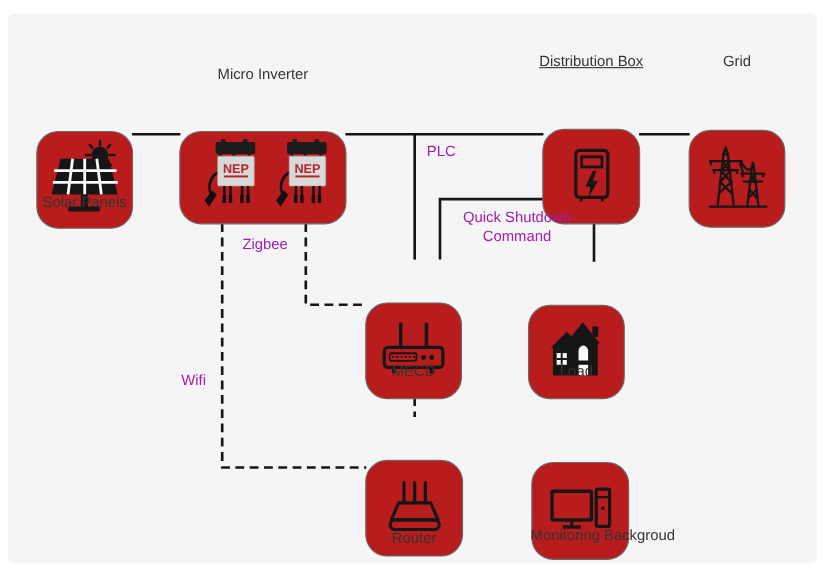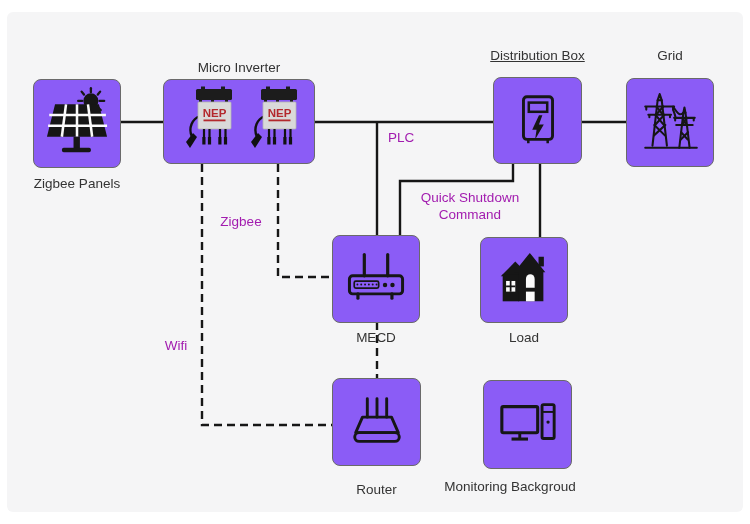--- a/index.html
+++ b/index.html
@@ -2,22 +2,22 @@
 <html><head>
 <meta charset="utf-8">
 <style>
   html,body{margin:0;padding:0;background:#ffffff;}
   .canvas{position:relative;width:750px;height:524px;background:#ffffff;overflow:hidden;
           font-family:"Liberation Sans", sans-serif;}
   .panel{position:absolute;left:7px;top:12px;width:736px;height:500px;background:#f5f5f6;border-radius:6px;}
   svg.wires{position:absolute;left:0;top:0;}
   .wire{stroke:#161616;stroke-width:2.4;fill:none;}
   .wire.dashed{stroke-dasharray:8 5;}
-  .node{position:absolute;background:#8b5cf6;border:1.6px solid #6a6a6a;border-radius:8px;
-        box-sizing:border-box;display:flex;align-items:center;justify-content:center;}
+  .node{position:absolute;background:#b91c1c;border:1.6px solid #6a6a6a;border-radius:20px;
+        box-sizing:border-box;display:flex;align-items:center;justify-content:center;margin-top:40px;}
   .nlabel{position:absolute;font-size:13.5px;color:#333;line-height:1.26;}
   .elabel{position:absolute;font-size:13.5px;color:#a21caf;line-height:1.26;}
   .center{text-align:center;}
   .right{text-align:center;}
   .ico{stroke:#161616;fill:none;}
   .inv-unit{position:absolute;}
 </style>
 </head>
 <body>
 
@@ -52,21 +52,21 @@
         <path d="M8 24.3 H57"></path>
           <path d="M7 33.6 H58"></path>
         <path d="M22.5 15 L18.9 43"></path>
           <path d="M32 15 L32 43"></path>
           <path d="M41.5 15 L45.1 43"></path>
       </g>
       <rect x="29" y="43" width="5.5" height="10" fill="#161616"></rect>
       <rect x="19" y="52.5" width="25" height="4" rx="1.5" fill="#161616"></rect>
     </svg>
   </div>
-  <div class="nlabel center" style="left:13px;top:175px;width:128px;">Zigbee Panels</div>
+  <div class="nlabel center" style="left:13px;top:175px;width:128px;">Solar Panels</div>
 
   <div class="node" style="left:163px;top:79px;width:152px;height:85px;">
     <svg class="inv-unit" style="left:21px;top:6px;" width="52" height="64" viewBox="0 0 52 64">
       <polygon points="1,56 8,47 12,51 5,62" fill="#111"></polygon>
       <path d="M7 51 C3 42 7 33 15 30" stroke="#111" stroke-width="2.4" fill="none"></path>
       <rect x="16" y="0.5" width="4" height="4" fill="#1c1c1c"></rect>
         <rect x="36" y="0.5" width="4" height="4" fill="#1c1c1c"></rect>
       <rect x="11" y="3" width="36" height="11" rx="1.5" fill="#1c1c1c"></rect>
       <rect x="14" y="14" width="3" height="2.5" fill="#1c1c1c"></rect>
         <rect x="26" y="14" width="3" height="2.5" fill="#1c1c1c"></rect>
@@ -201,19 +201,19 @@
   <div class="node" style="left:483px;top:380px;width:89px;height:89px;">
     <svg width="62" height="62" viewBox="0 0 64 64">
       <rect class="ico" x="5" y="13" width="37" height="27" rx="1.5" stroke-width="3.2"></rect>
       <path class="ico" d="M23.5 40 V46" stroke-width="3"></path>
       <path class="ico" d="M15 46.5 H32" stroke-width="3.2"></path>
       <rect class="ico" x="46.5" y="11" width="12.5" height="35" rx="1.5" stroke-width="3"></rect>
       <path class="ico" d="M46.5 18.5 H59" stroke-width="2"></path>
       <circle cx="52.7" cy="29" r="1.7" fill="#161616"></circle>
     </svg>
   </div>
-  <div class="nlabel center" style="left:410px;top:478px;width:200px;">Monitoring Backgroud</div>
+  <div class="nlabel center" style="left:448px;top:478px;width:200px;">Monitoring Backgroud</div>
 
   <div class="elabel" style="left:388px;top:129px;">PLC</div>
   <div class="elabel right" style="left:210px;top:213px;width:62px;">Zigbee</div>
   <div class="elabel center" style="left:409px;top:189px;width:122px;">Quick Shutdown Command</div>
   <div class="elabel right" style="left:155px;top:337px;width:42px;">Wifi</div>
 </div>
 
 </body></html>

